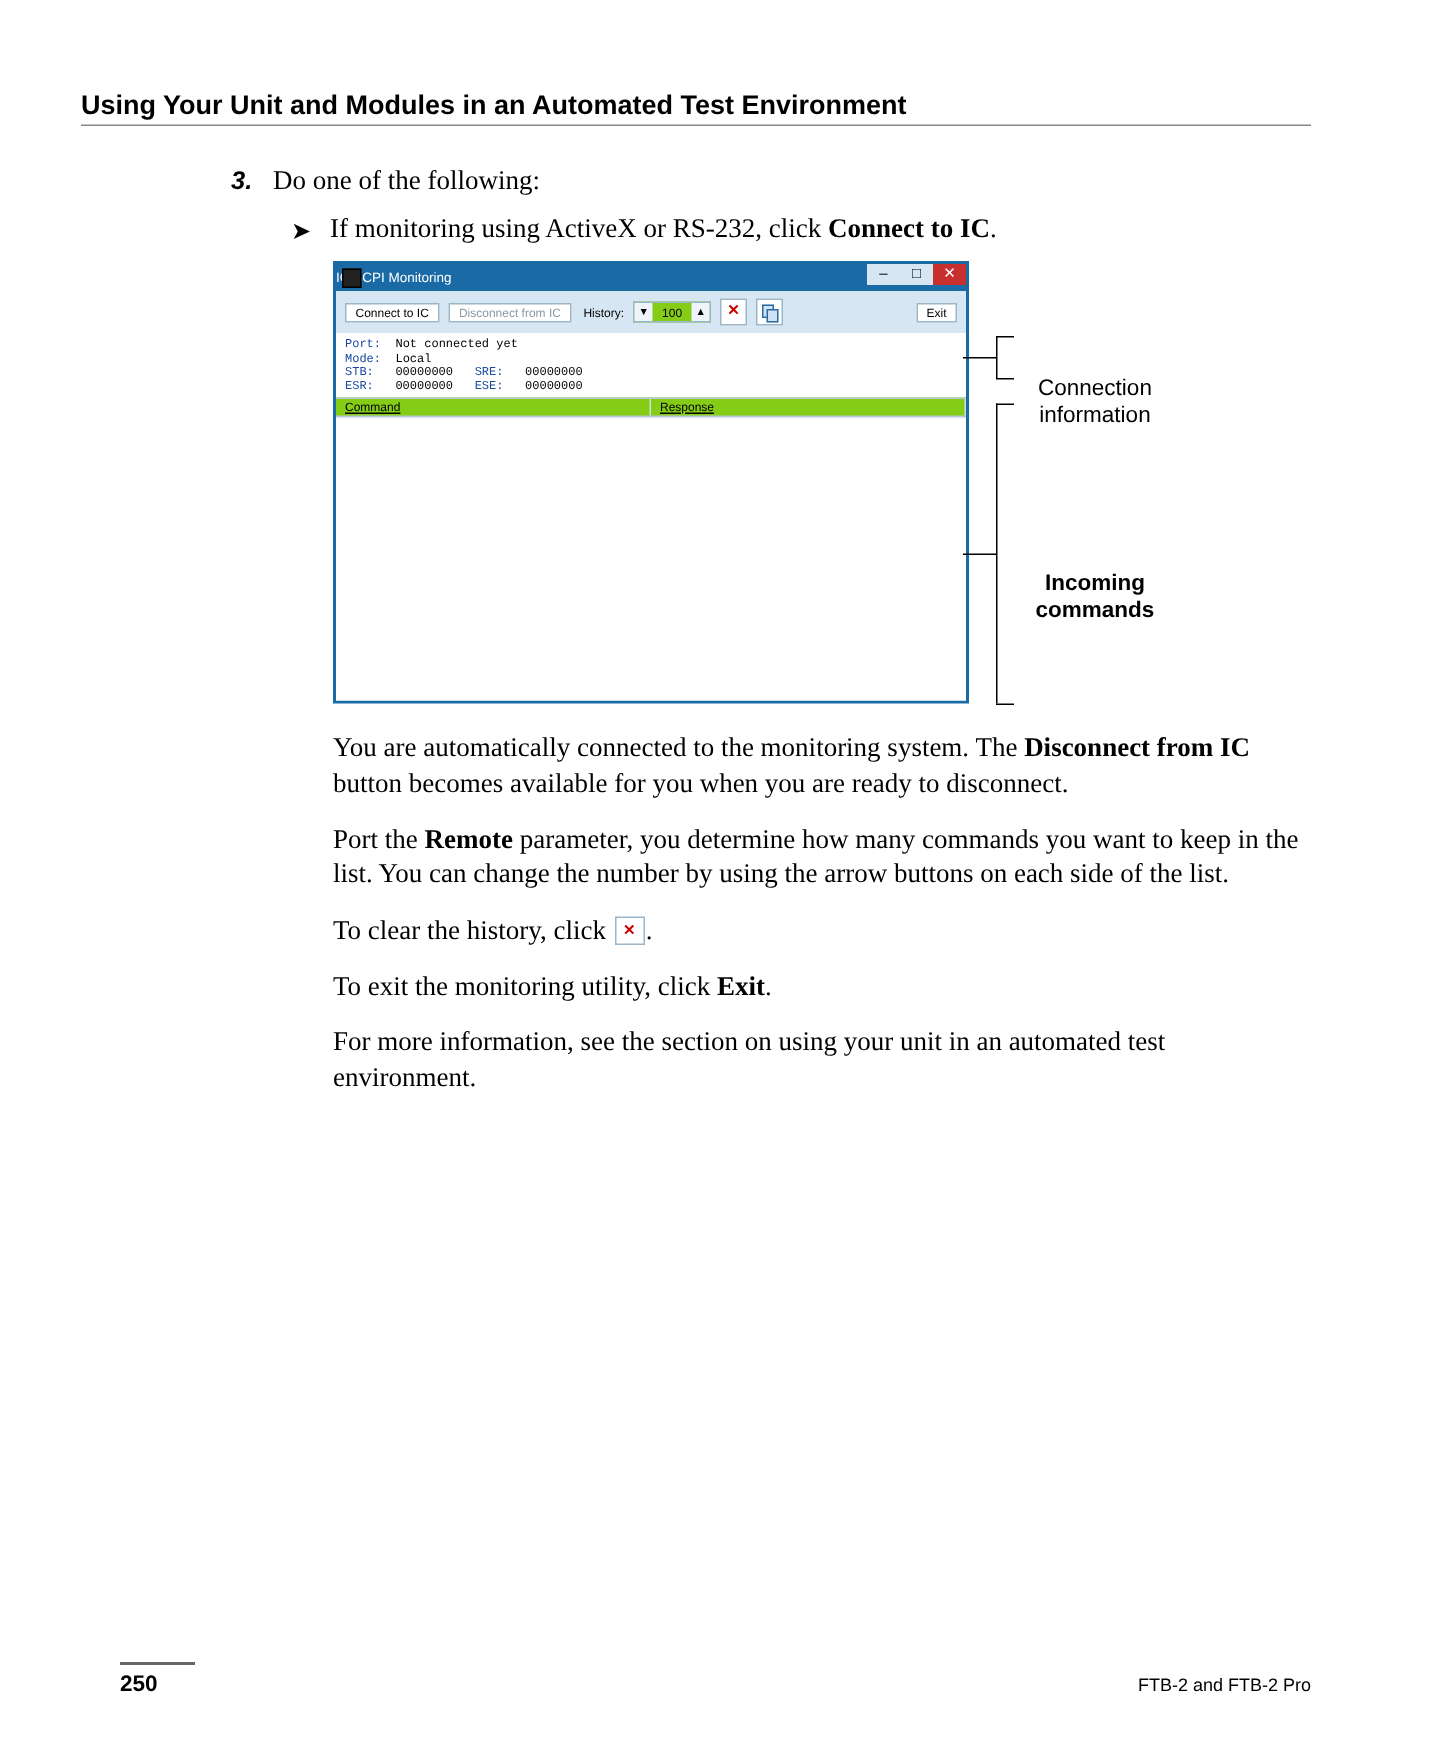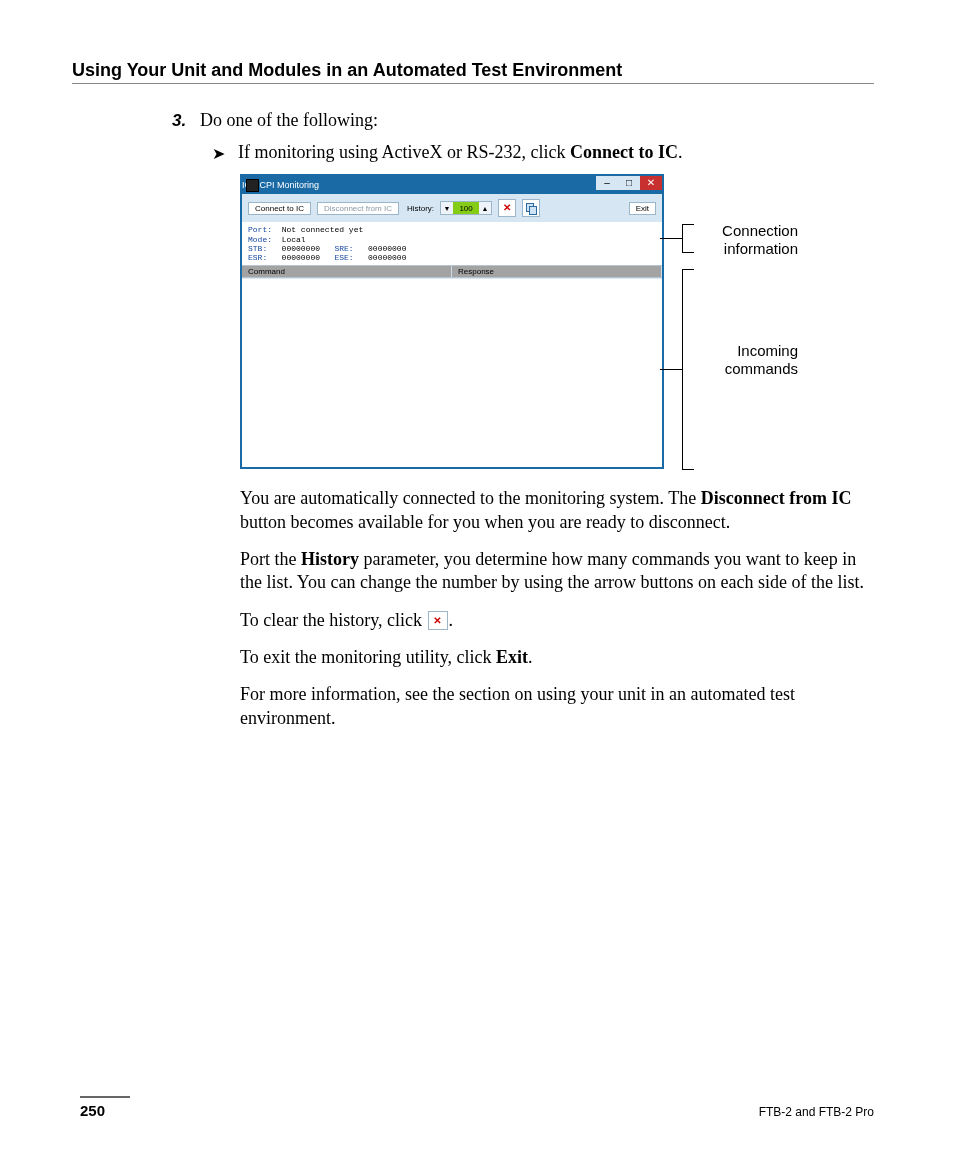--- a/index.html
+++ b/index.html
@@ -5,21 +5,21 @@
   body {
     margin: 0;
     background: #fff;
     font-family: "Palatino Linotype", Palatino, "Book Antiqua", Georgia, serif;
     color: #000;
   }
   .page {
     width: 954px;
     height: 1159px;
     box-sizing: border-box;
-    padding: 60px 80px 40px 72px;
+    padding: 60px 80px 40px 54px;
     position: relative;
   }
   .chapter-title {
     font-family: "Arial Black", Arial, sans-serif;
     font-weight: 900;
     font-size: 18px;
     margin: 0 0 2px 0;
   }
   .section-title {
     font-style: italic;
@@ -185,61 +185,63 @@
     padding: 3px 6px 3px 6px;
     font-family: "Courier New", monospace;
     font-size: 8px;
     line-height: 1.15;
   }
   .conn-info .lbl { color: #1a4aa0; }
   .list-hdr {
     display: flex;
     border-top: 1px solid #b5c5d3;
     border-bottom: 1px solid #b5c5d3;
-    background: #a3a3a3;
+    background: #84cc16;
+    text-decoration: underline;
   }
   .list-hdr div {
     flex: 1;
     font-size: 8px;
     padding: 1px 6px;
     border-right: 1px solid #d0dce6;
   }
   .list-body {
     height: 188px;
     background: #fff;
     border-top: 1px solid #e0e8ef;
   }
 
   .callout {
     position: absolute;
     font-family: Arial, sans-serif;
     font-size: 15px;
-    text-align: right;
+    text-align: center;
     line-height: 1.15;
+    margin-top: 28px;
   }
   .lead-a { position:absolute; border-top:1px solid #000; }
   .lead-b { position:absolute; border-left:1px solid #000; }
 
   .inline-icon {
     display: inline-flex;
     vertical-align: middle;
     width: 18px;
     height: 17px;
     border: 1px solid #9bb5c9;
     background: #fff;
     align-items: center;
     justify-content: center;
     margin: 0 1px;
     position: relative;
     top: -1px;
   }
 
   .footer {
     position: absolute;
-    bottom: 40px;
+    bottom: 28px;
     left: 80px;
     right: 80px;
   }
   .footer hr {
     border: none;
     border-top: 2px solid #666;
     width: 50px;
     margin: 0 0 4px 0;
   }
   .footer-row {
@@ -324,29 +326,29 @@
       <div class="lead-a" style="left:420px; top:64px; width:22px;"></div>
       <div class="lead-b" style="left:442px; top:50px; height:28px;"></div>
       <div class="lead-a" style="left:442px; top:50px; width:12px;"></div>
       <div class="lead-a" style="left:442px; top:78px; width:12px;"></div>
       <div class="callout" style="left:458px; top:48px; width:100px;">Connection information</div>
 
       <div class="lead-a" style="left:420px; top:195px; width:22px;"></div>
       <div class="lead-b" style="left:442px; top:95px; height:200px;"></div>
       <div class="lead-a" style="left:442px; top:95px; width:12px;"></div>
       <div class="lead-a" style="left:442px; top:295px; width:12px;"></div>
-      <div class="callout" style="left:458px; top:168px; width:100px;">Incoming commands</div>
+      <div class="callout" style="left:458px; top:178px; width:100px;font-weight:bold;">Incoming commands</div>
     </div>
 
     <div class="indent-block">
       <p class="para">
         <span>You are automatically connected to the monitoring system. The </span><b>Disconnect from IC</b><span> button becomes available for you when you are ready to disconnect.</span>
       </p>
       <p class="para">
-        <span>Port the </span><b>History</b><span> parameter, you determine how many commands you want to keep in the list. You can change the number by using the arrow buttons on each side of the list.</span>
+        <span>Port the </span><b>Remote</b><span> parameter, you determine how many commands you want to keep in the list. You can change the number by using the arrow buttons on each side of the list.</span>
       </p>
       <p class="para">
         <span>To clear the history, click </span><span class="inline-icon">
             <span class="icon-x">✕</span>
           </span><span>.</span>
       </p>
       <p class="para">
         <span>To exit the monitoring utility, click </span><b>Exit</b><span>.</span>
       </p>
       <p class="para">For more information, see the section on using your unit in an automated test environment.</p>

